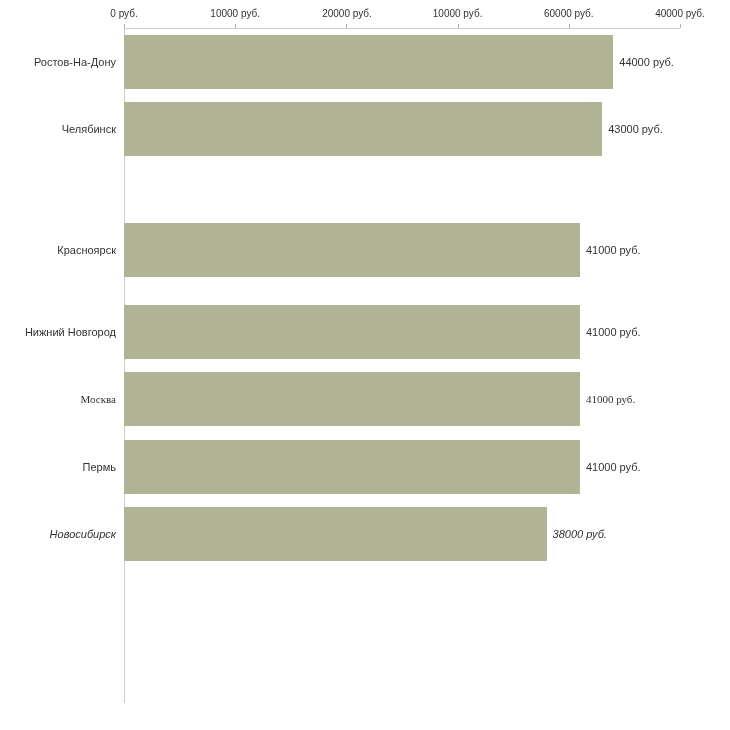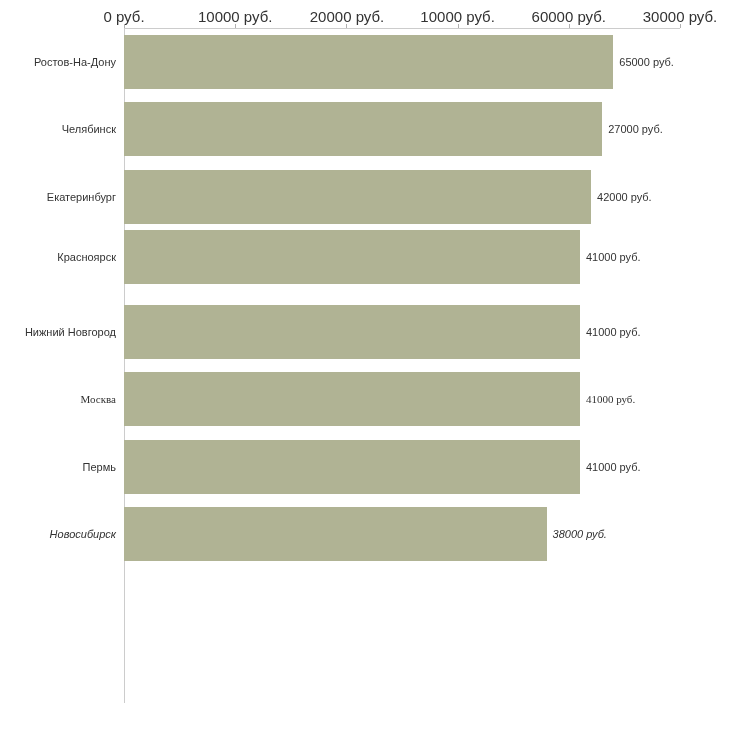--- a/index.html
+++ b/index.html
@@ -28,21 +28,21 @@
   .axis-top {
     position: absolute;
     left: 124px;
     top: 0px;
     width: 556px;
     height: 28px;
   }
   .tick-label {
     position: absolute;
     top: 8px;
-    font-size: 15px;
+    font-size: 10px;
     color: #333333;
     white-space: nowrap;
     transform: translateX(-50%);
   }
   .tick-mark {
     position: absolute;
     top: 24px;
     width: 1px;
     height: 4px;
     background: #b0b0b0;
@@ -107,43 +107,38 @@
       <div class="tick-label" style="left: 0px;">0 руб.</div>
       <div class="tick-mark" style="left: 0px;"></div>
       <div class="tick-label" style="left: 111.2px;">10000 руб.</div>
       <div class="tick-mark" style="left: 111.2px;"></div>
       <div class="tick-label" style="left: 223px;">20000 руб.</div>
       <div class="tick-mark" style="left: 222.4px;"></div>
       <div class="tick-label" style="left: 333.6px;">10000 руб.</div>
       <div class="tick-mark" style="left: 333.6px;"></div>
       <div class="tick-label" style="left: 444.8px;">60000 руб.</div>
       <div class="tick-mark" style="left: 444.8px;"></div>
-      <div class="tick-label" style="left: 556px;">30000 руб.</div>
+      <div class="tick-label" style="left: 556px;">40000 руб.</div>
       <div class="tick-mark" style="left: 556px;"></div>
     </div>
   <div class="axis-line-top"></div>
   <div class="axis-line-left"></div>
 
   <div class="plot-area" id="plot-area">
       <div class="bar-row" style="top: 0px; height: 67.5px;">
         <div class="cat-label" style="right: 564px;">Ростов-На-Дону</div>
         <div class="bar" style="width: 489.28px; background: rgb(176, 179, 148);"></div>
-        <div class="bar-value" style="left: 489.28px;">65000 руб.</div>
+        <div class="bar-value" style="left: 489.28px;">44000 руб.</div>
       </div>
       <div class="bar-row" style="top: 67.5px; height: 67.5px;">
         <div class="cat-label" style="right: 564px;">Челябинск</div>
         <div class="bar" style="width: 478.16px; background: rgb(176, 179, 148);"></div>
-        <div class="bar-value" style="left: 478.16px;">27000 руб.</div>
+        <div class="bar-value" style="left: 478.16px;">43000 руб.</div>
       </div>
-      <div class="bar-row" style="top: 135px; height: 67.5px;">
-        <div class="cat-label" style="right: 564px;">Екатеринбург</div>
-        <div class="bar" style="width: 467.04px; background: rgb(176, 179, 148);"></div>
-        <div class="bar-value" style="left: 467.04px;">42000 руб.</div>
-      </div>
-      <div class="bar-row" style="top: 195px; height: 67.5px;">
+      <div class="bar-row" style="top: 188px; height: 67.5px;">
         <div class="cat-label" style="right: 564px;">Красноярск</div>
         <div class="bar" style="width: 455.92px; background: rgb(176, 179, 148);"></div>
         <div class="bar-value" style="left: 455.92px;">41000 руб.</div>
       </div>
       <div class="bar-row" style="top: 270px; height: 67.5px;">
         <div class="cat-label" style="right: 564px;">Нижний Новгород</div>
         <div class="bar" style="width: 455.92px; background: rgb(176, 179, 148);"></div>
         <div class="bar-value" style="left: 455.92px;">41000 руб.</div>
       </div>
       <div class="bar-row" style="top: 337px; height: 67.5px; font-family: Liberation Serif, serif;">

